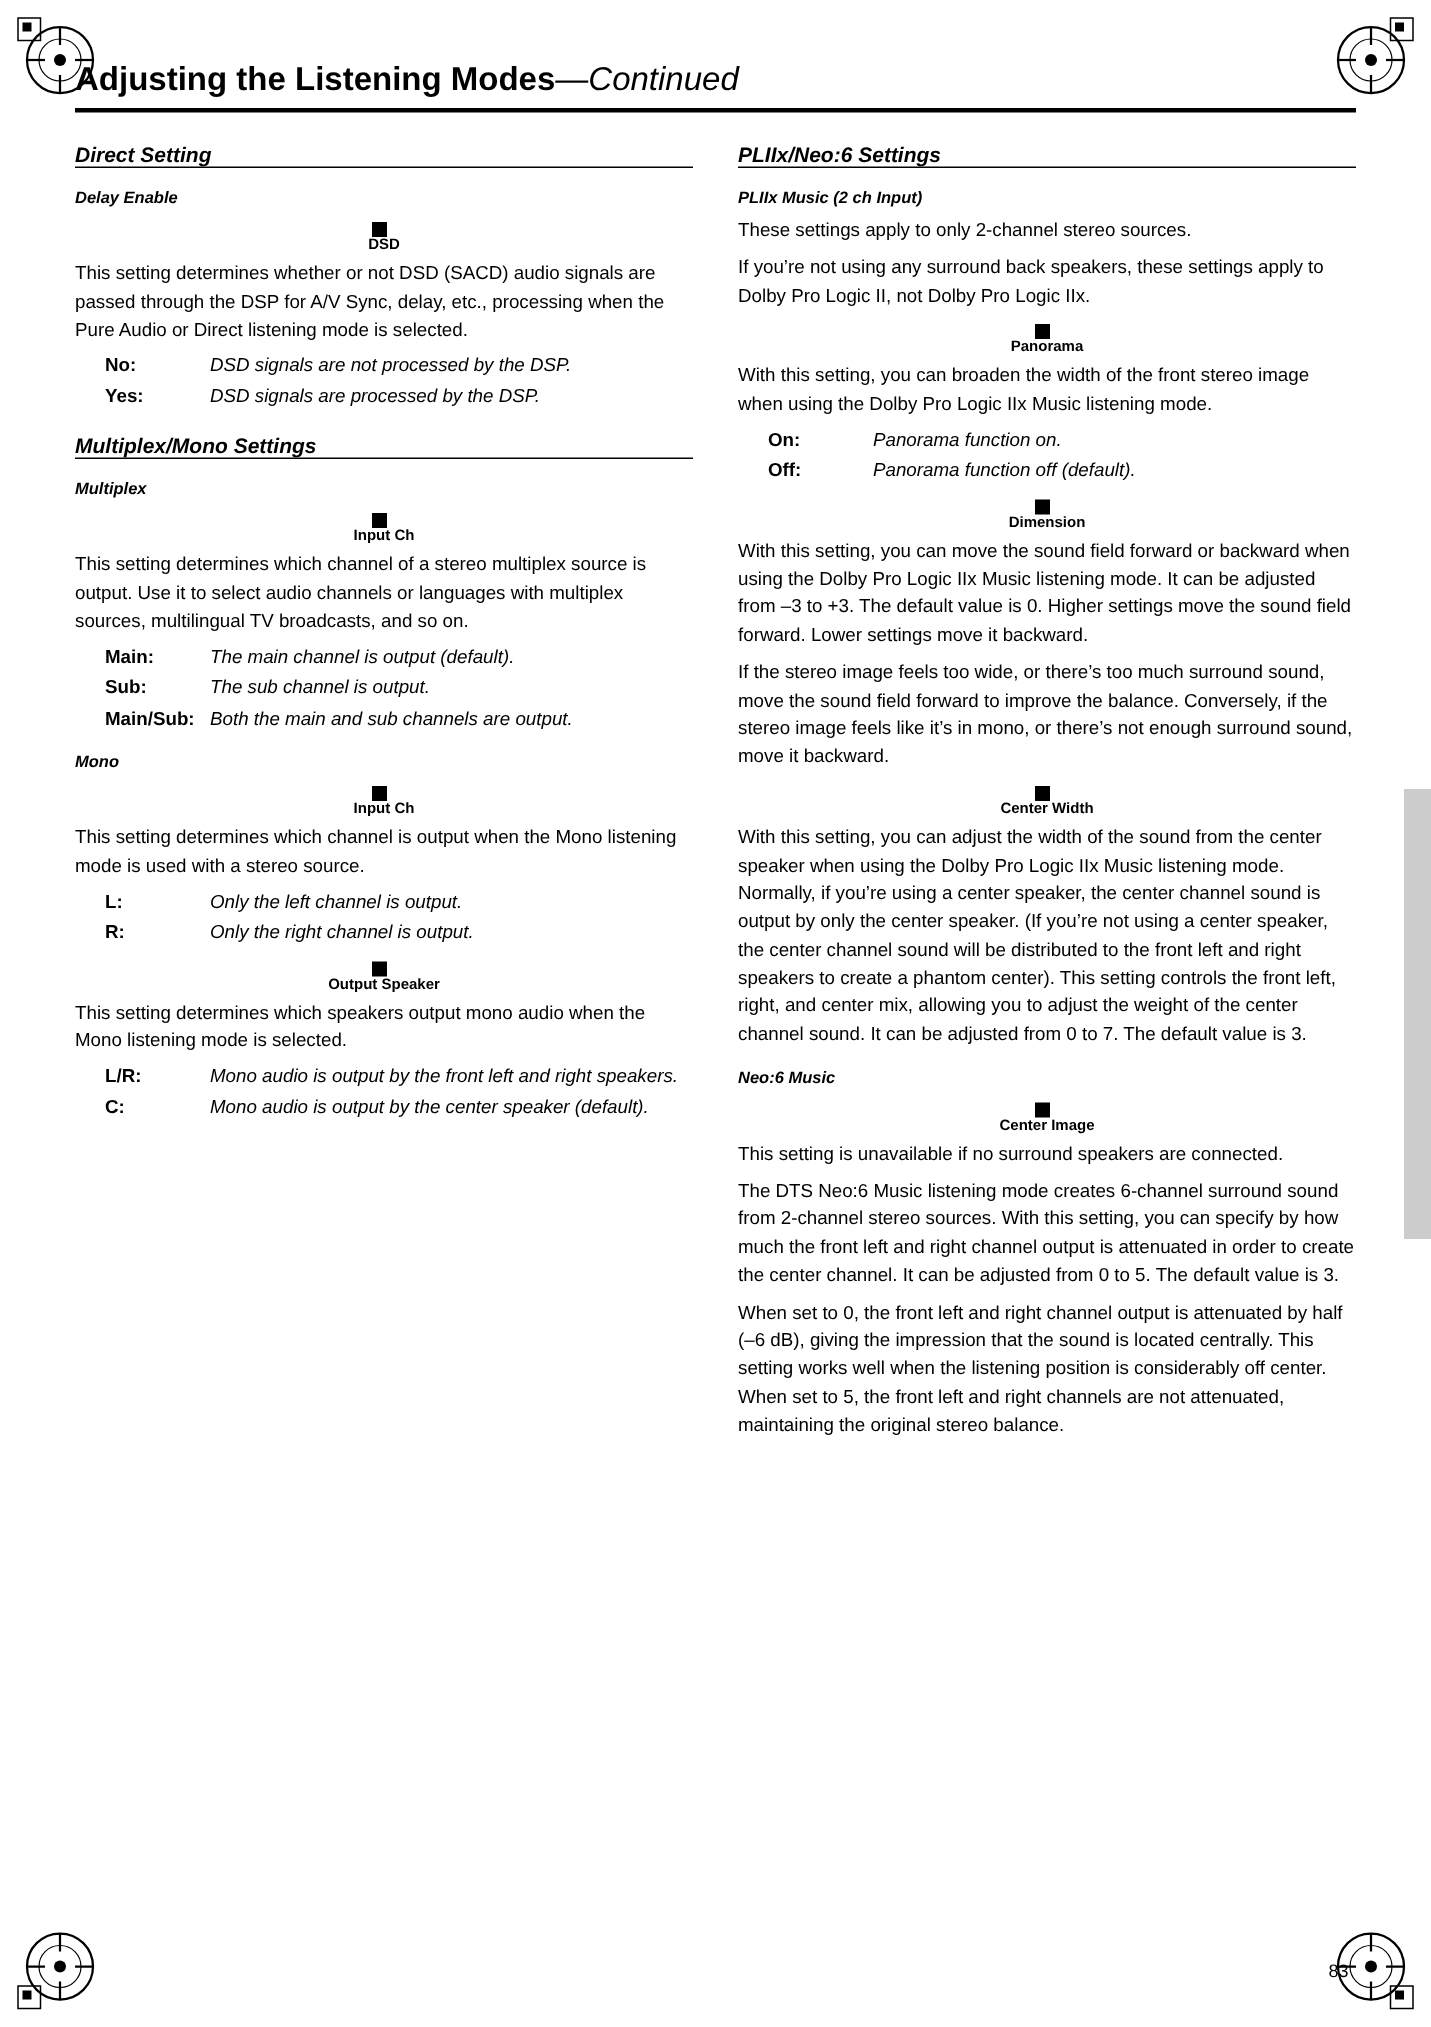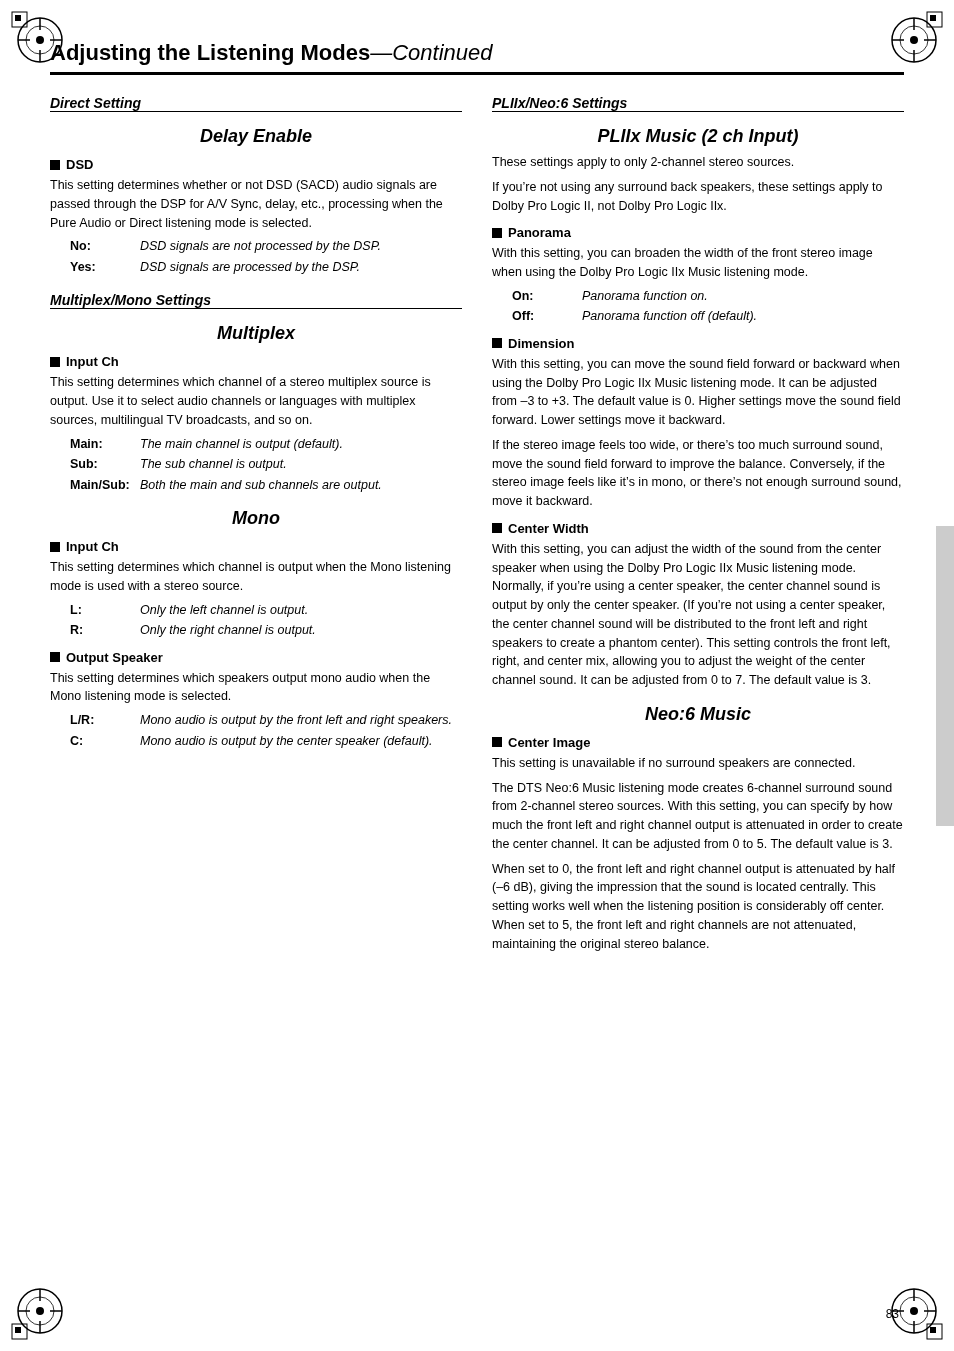--- a/index.html
+++ b/index.html
@@ -80,36 +80,36 @@
     .section-header {
       font-size: 14px;
       font-weight: bold;
       font-style: italic;
       border-bottom: 1.5px solid #000;
       margin-bottom: 8px;
       padding-bottom: 0;
     }
 
     .subsection-header {
-      font-size: 18px;
+      font-size: 11px;
       font-weight: bold;
       font-style: italic;
       margin-bottom: 6px;
       margin-top: 14px;
-      text-align: center;
     }
 
     
     .setting-heading {
       display: flex;
       align-items: center;
       font-weight: bold;
-      font-size: 13px;
+      font-size: 10px;
       margin-bottom: 4px;
       margin-top: 10px;
+      flex-direction: column;
     }
     .sq-bullet {
       display: inline-block;
       width: 10px;
       height: 10px;
       background: #000;
       margin-right: 6px;
       flex-shrink: 0;
     }
 

